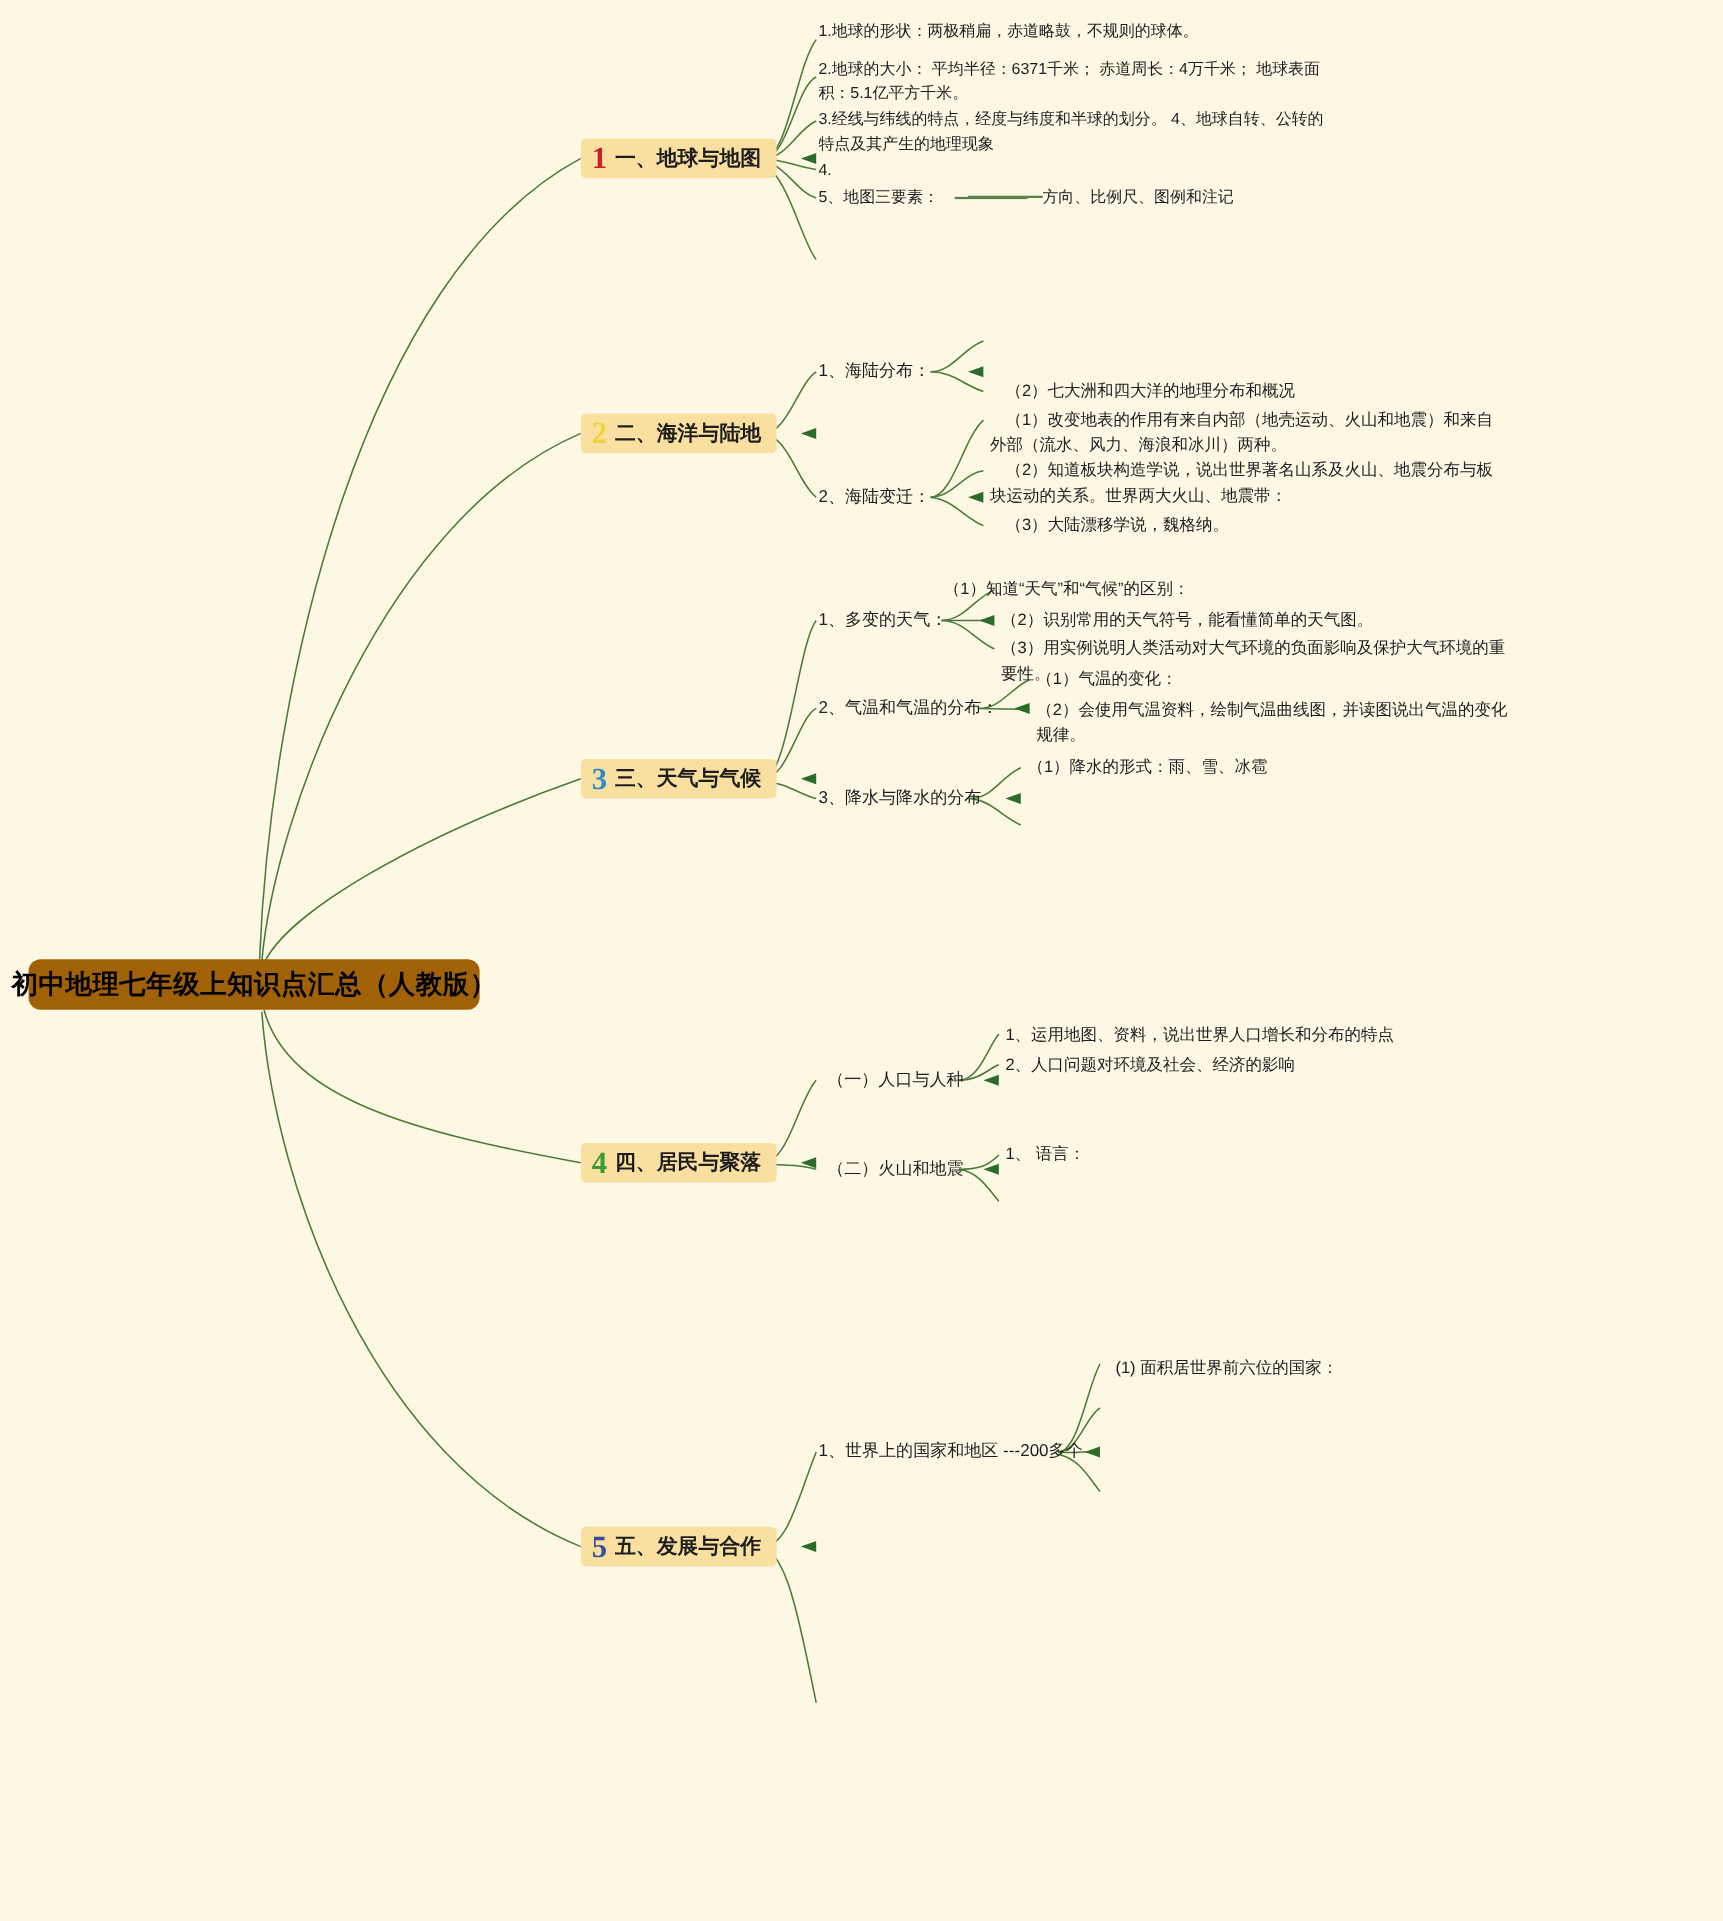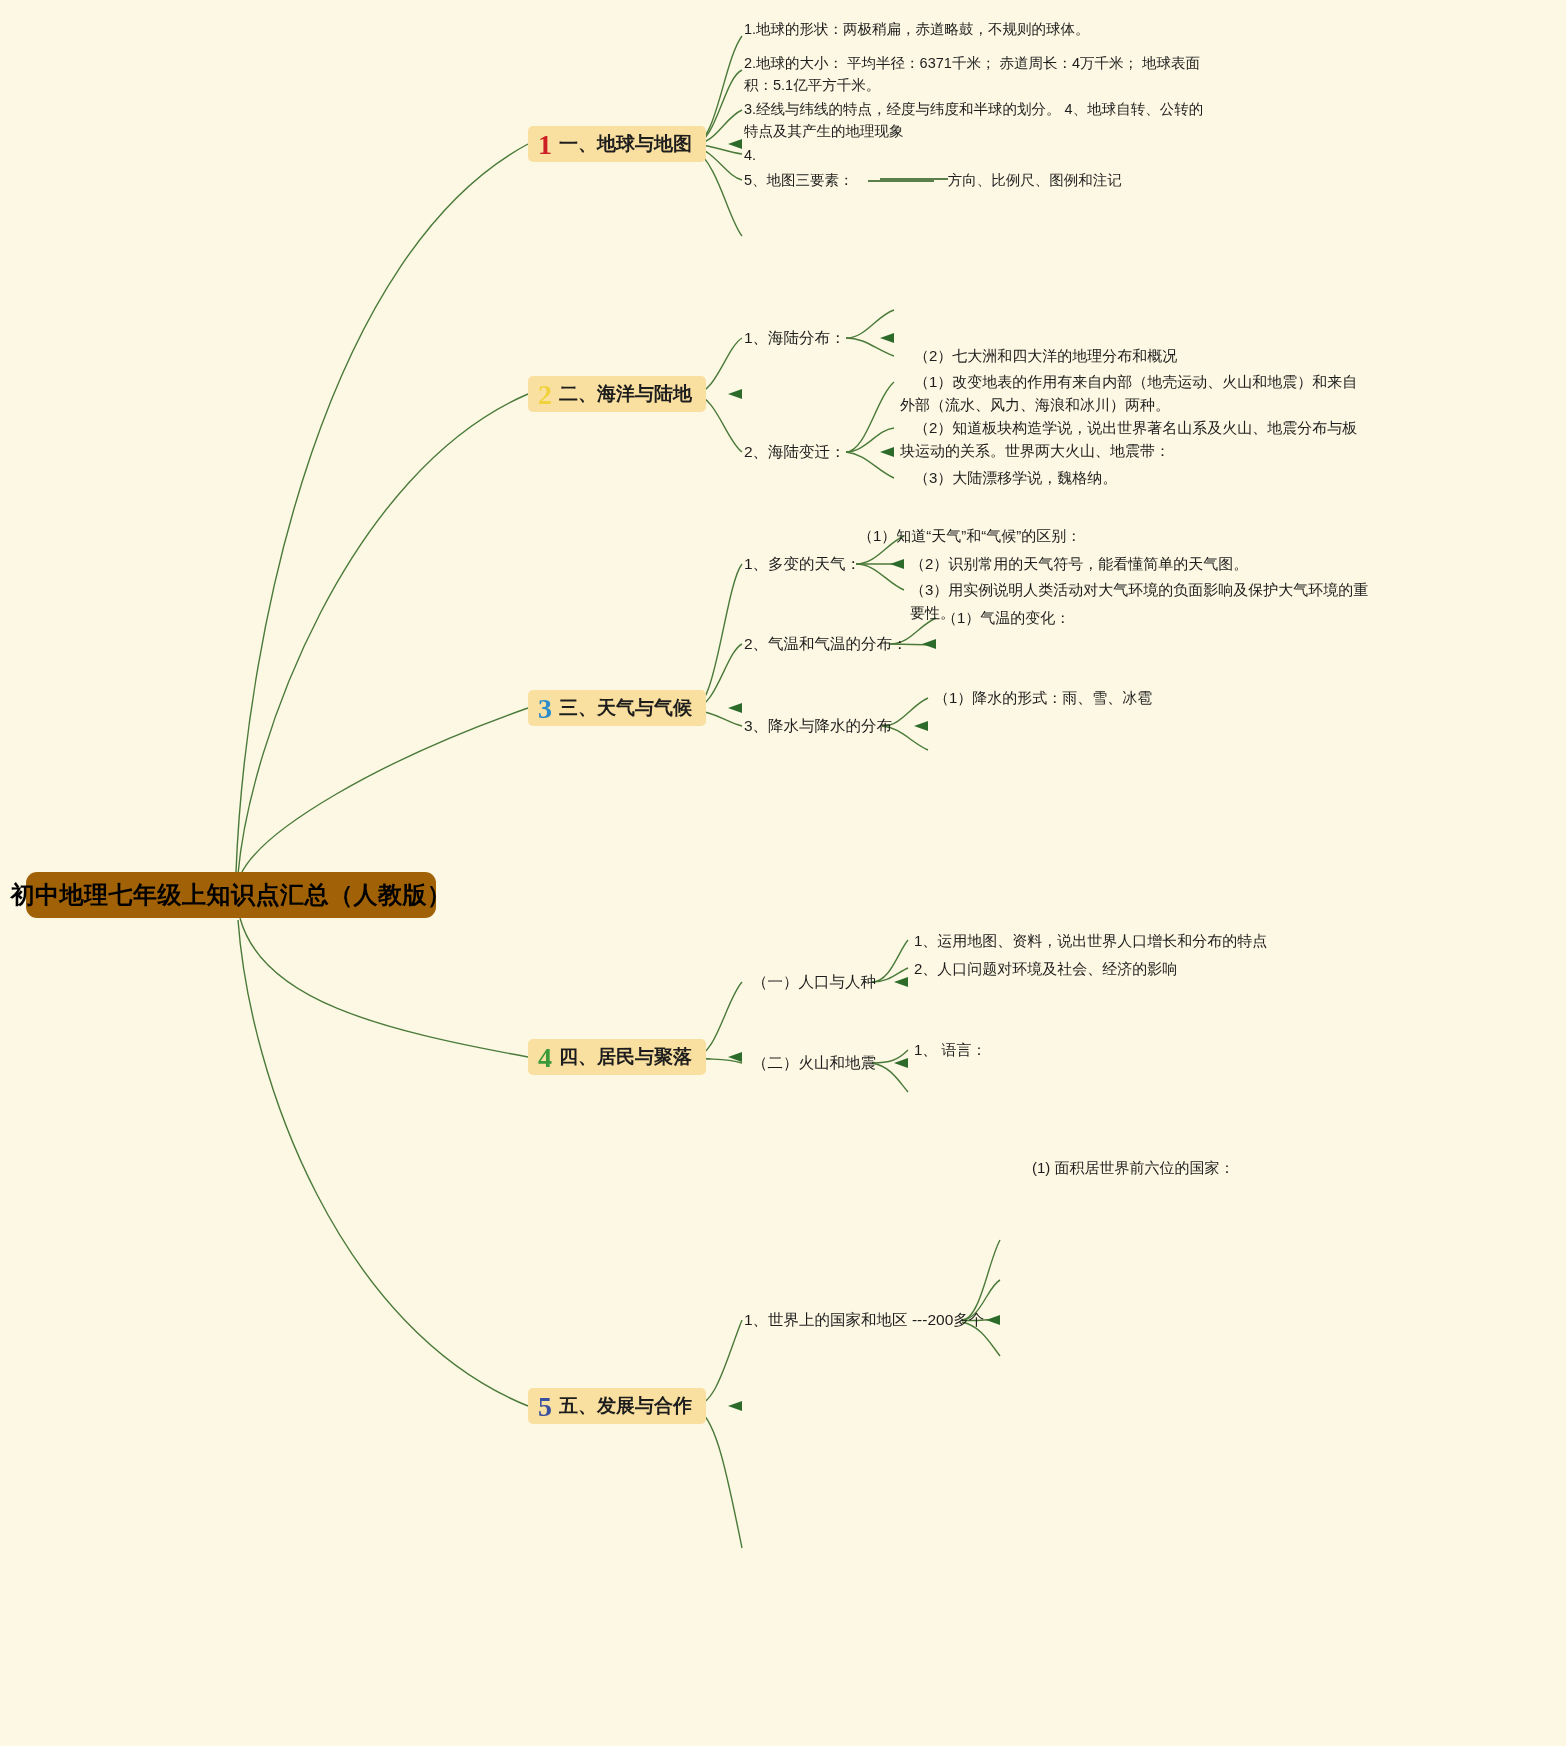--- a/index.html
+++ b/index.html
@@ -182,20 +182,21 @@
 
   <div class="leaf l2" style="left:744px;top:552px;">1、多变的天气：</div>
   <div class="leaf l2" style="left:744px;top:632px;">2、气温和气温的分布：</div>
   <div class="leaf l2" style="left:744px;top:714px;">3、降水与降水的分布</div>
 
   <div class="leaf l3" style="left:858px;top:524px;width:460px;">（1）知道“天气”和“气候”的区别：</div>
   <div class="leaf l3" style="left:910px;top:552px;width:460px;">（2）识别常用的天气符号，能看懂简单的天气图。</div>
   <div class="leaf l3" style="left:910px;top:578px;width:460px;">（3）用实例说明人类活动对大气环境的负面影响及保护大气环境的重要性。</div>
 
   <div class="leaf l3" style="left:942px;top:606px;width:430px;">（1）气温的变化：</div>
+  <div class="leaf l3" style="left:942px;top:634px;width:430px;">（2）会使用气温资料，绘制气温曲线图，并读图说出气温的变化规律。</div>
 
   <div class="leaf l3" style="left:934px;top:686px;width:430px;">（1）降水的形式：雨、雪、冰雹</div>
 
   <div class="node branch" style="left:528px;top:1039px;">
     <span class="num" style="color:#3a9a3a">4</span>
     <span>四、居民与聚落</span>
   </div>
 
   <div class="leaf l2" style="left:752px;top:970px;">（一）人口与人种</div>
   <div class="leaf l2" style="left:752px;top:1051px;">（二）火山和地震</div>
@@ -203,15 +204,15 @@
   <div class="leaf l3" style="left:914px;top:929px;width:440px;">1、运用地图、资料，说出世界人口增长和分布的特点</div>
   <div class="leaf l3" style="left:914px;top:957px;width:440px;">2、人口问题对环境及社会、经济的影响</div>
   <div class="leaf l3" style="left:914px;top:1038px;width:440px;">1、 语言：</div>
 
   <div class="node branch" style="left:528px;top:1388px;">
     <span class="num" style="color:#3a4f9e">5</span>
     <span>五、发展与合作</span>
   </div>
 
   <div class="leaf l2" style="left:744px;top:1308px;">1、世界上的国家和地区 ---200多个</div>
-  <div class="leaf l3" style="left:1014px;top:1156px;width:400px;margin-left:18px;">(1) 面积居世界前六位的国家：</div>
+  <div class="leaf l3" style="left:1014px;top:1232px;width:400px;">(1) 面积居世界前六位的国家：</div>
 
 </div>
 
 </body></html>

